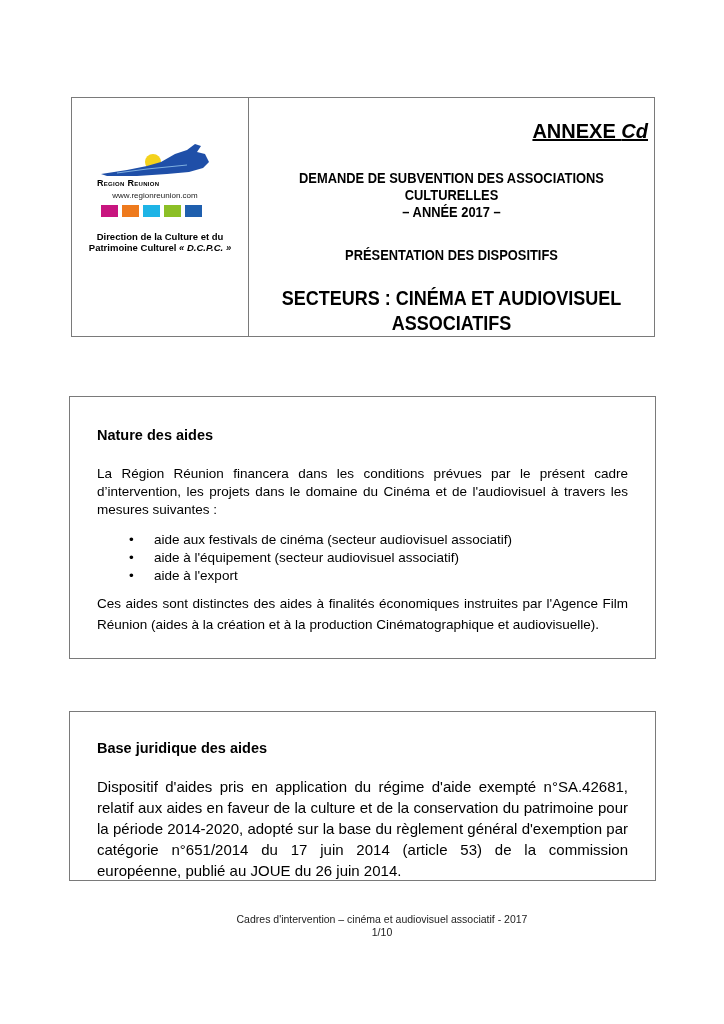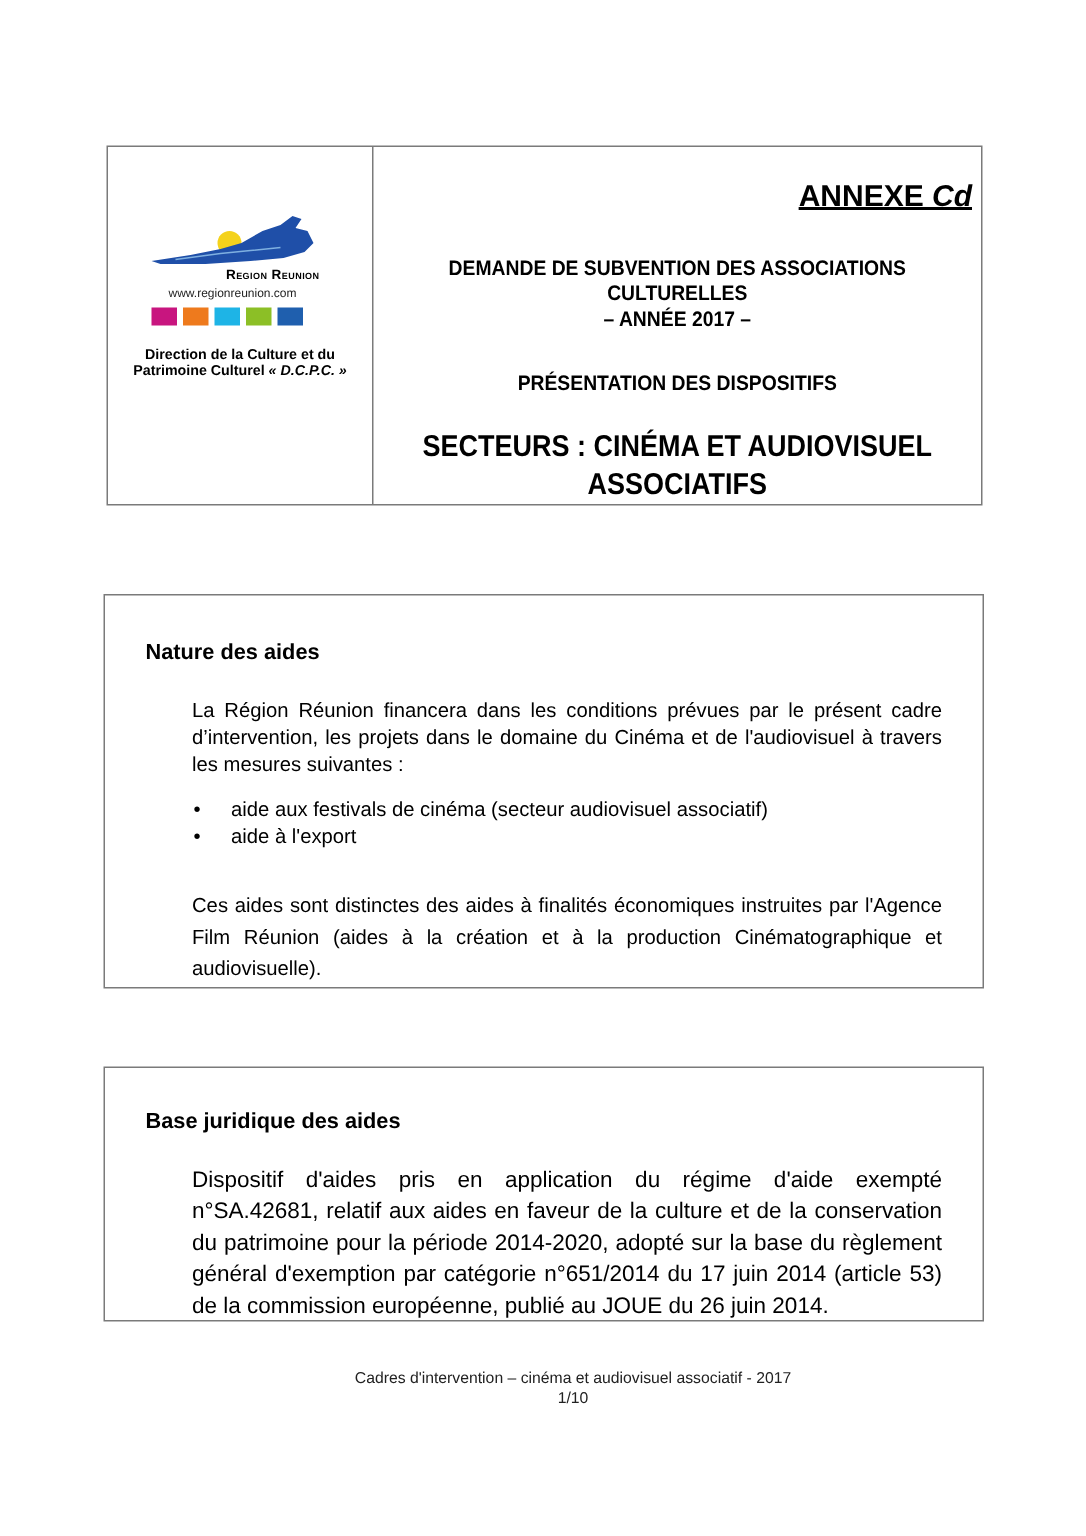--- a/index.html
+++ b/index.html
@@ -3,21 +3,21 @@
 <meta charset="utf-8">
 <style>
   html, body { margin:0; padding:0; background:#ffffff; }
   body { width:724px; height:1024px; position:relative; overflow:hidden; font-family:"Liberation Sans", sans-serif; color:#000; }
 
   .header-box { position:absolute; left:71px; top:97px; width:584px; height:240px; border:1px solid #7a7a7a; box-sizing:border-box; }
   .header-left { position:absolute; left:0; top:0; width:176px; height:238px; border-right:1px solid #7a7a7a; }
   .header-right { position:absolute; left:177px; top:0; right:0; height:238px; }
 
   .logo { position:absolute; left:25px; top:42px; width:116px; height:88px; }
-  .logo-name { position:absolute; left:0; top:38px; width:116px; text-align:right; font-size:9px; font-weight:bold; letter-spacing:0.3px; font-variant:small-caps; }
+  .logo-name { position:absolute; left:0; top:38px; width:116px; text-align:left; font-size:9px; font-weight:bold; letter-spacing:0.3px; font-variant:small-caps; }
   .logo-url { position:absolute; left:0; top:51px; width:116px; text-align:center; font-size:8px; color:#222; }
   .logo-squares { position:absolute; left:4px; top:65px; display:flex; gap:4px; }
   .logo-squares span { width:17px; height:12px; display:block; }
 
   .dir-label { position:absolute; left:0; top:133px; width:176px; text-align:center; font-size:9.5px; font-weight:bold; line-height:11px; }
   .dir-label i { font-style:italic; }
 
   .annexe { position:absolute; right:6px; top:22px; font-size:20px; font-weight:bold; text-decoration:underline; }
   .annexe i { font-style:italic; }
   .demande { position:absolute; left:0; right:0; top:72px; text-align:center; font-size:14px; font-weight:bold; line-height:17px; transform:scaleX(0.92); }
@@ -25,21 +25,21 @@
   .secteurs { position:absolute; left:0; right:0; top:188px; text-align:center; font-size:20px; font-weight:bold; line-height:25px; transform:scaleX(0.9); }
 
   .box { position:absolute; left:69px; width:587px; border:1px solid #7a7a7a; box-sizing:border-box; }
   .box1 { top:396px; height:263px; }
   .box2 { top:711px; height:170px; }
 
   .box-title { position:absolute; left:27px; font-size:14.5px; font-weight:bold; }
   .box1 .box-title { top:30px; }
   .box2 .box-title { top:28px; }
 
-  .para { position:absolute; left:27px; right:27px; font-size:13.5px; line-height:18px; text-align:justify;margin-left:31px; }
+  .para { position:absolute; left:27px; right:27px; font-size:13.5px; line-height:18px; text-align:justify; }
   .p1 { top:68px; }
   .bullets { position:absolute; left:47px; top:122px; font-size:13.5px; line-height:18px; list-style:none; margin:12px; padding:0; }
   .bullets li { position:relative; padding-left:25px; }
   .bullets li::before { content:"•"; position:absolute; left:0; }
   .p2 { top:196px; line-height:21px; }
   .p3 { top:64px; font-size:15px; line-height:21px; }
 
   .footer { position:absolute; left:0; width:692px; top:913px; text-align:center; font-size:10.5px; line-height:13px; color:#222;padding-left:36px; }
 </style>
 </head>
@@ -81,20 +81,21 @@
       <div>ASSOCIATIFS</div>
     </div>
   </div>
 </div>
 
 <div class="box box1">
   <div class="box-title">Nature des aides</div>
   <div class="para p1">La Région Réunion financera dans les conditions prévues par le présent cadre d’intervention, les projets dans le domaine du Cinéma et de l'audiovisuel  à travers les mesures suivantes :</div>
   <ul class="bullets">
     <li>aide aux festivals de cinéma (secteur audiovisuel associatif)</li>
+    <li>aide à l'équipement (secteur audiovisuel associatif)</li>
     <li>aide  à l'export</li>
   </ul>
   <div class="para p2">Ces aides sont distinctes des aides à finalités économiques instruites par l'Agence Film Réunion (aides à la création et à la production Cinématographique et audiovisuelle).</div>
 </div>
 
 <div class="box box2">
   <div class="box-title">Base juridique des aides</div>
   <div class="para p3">Dispositif d'aides pris en application du régime d'aide exempté n°SA.42681, relatif aux aides en faveur de la culture et de la conservation du patrimoine pour la période 2014-2020, adopté sur la base du règlement général d'exemption par catégorie n°651/2014 du 17 juin 2014 (article 53) de la commission européenne, publié au JOUE du 26 juin 2014.</div>
 </div>
 

